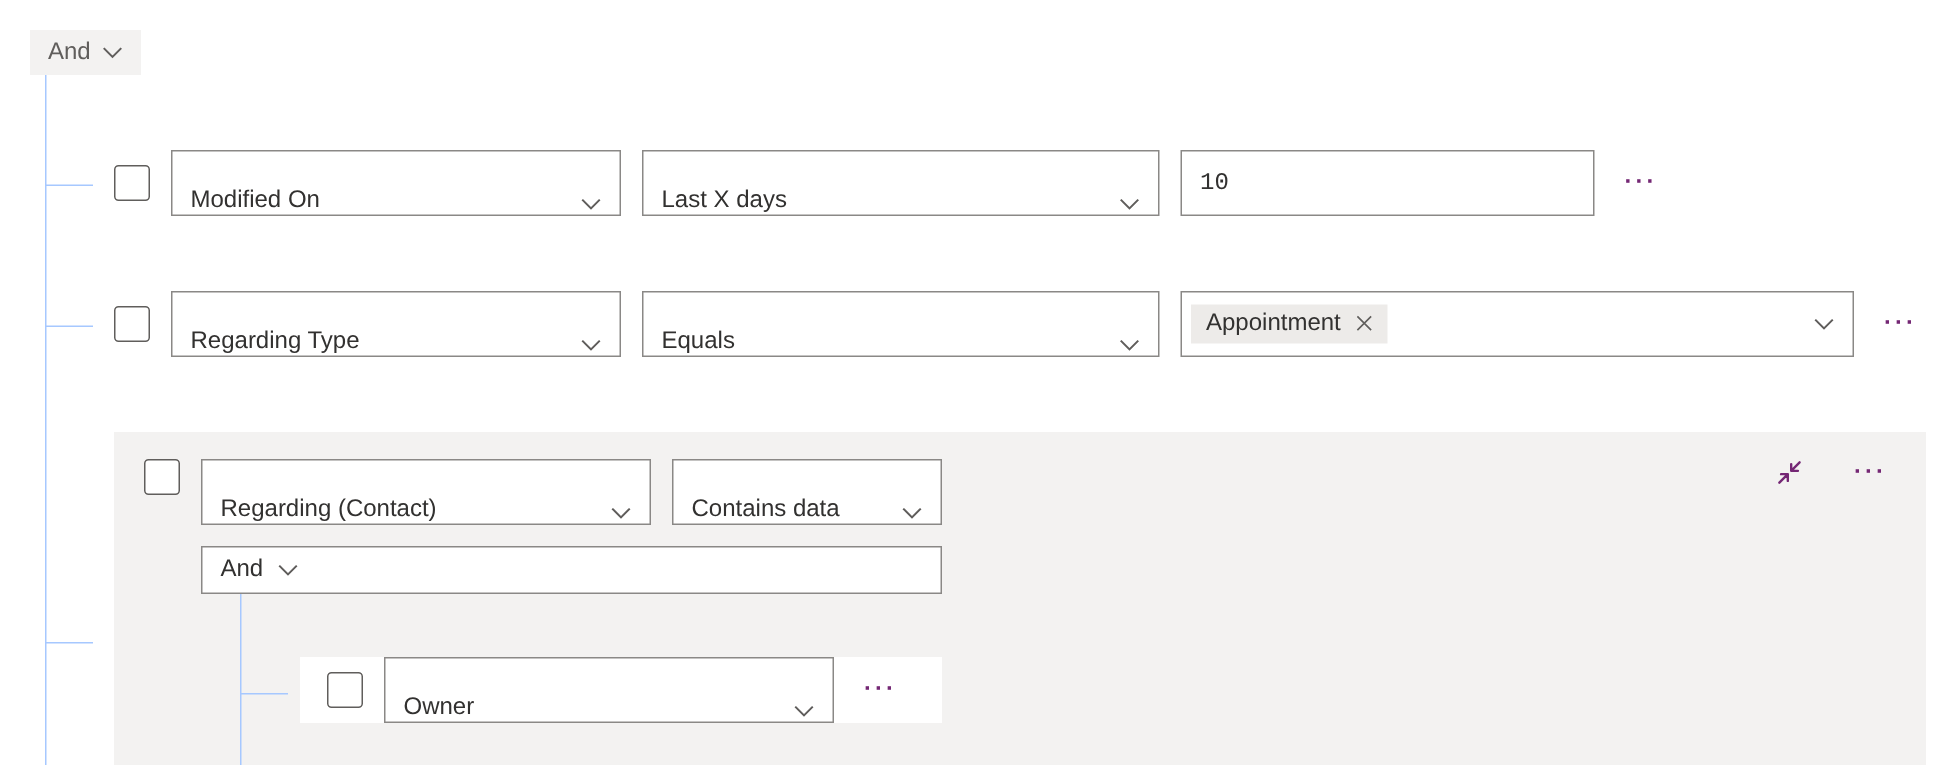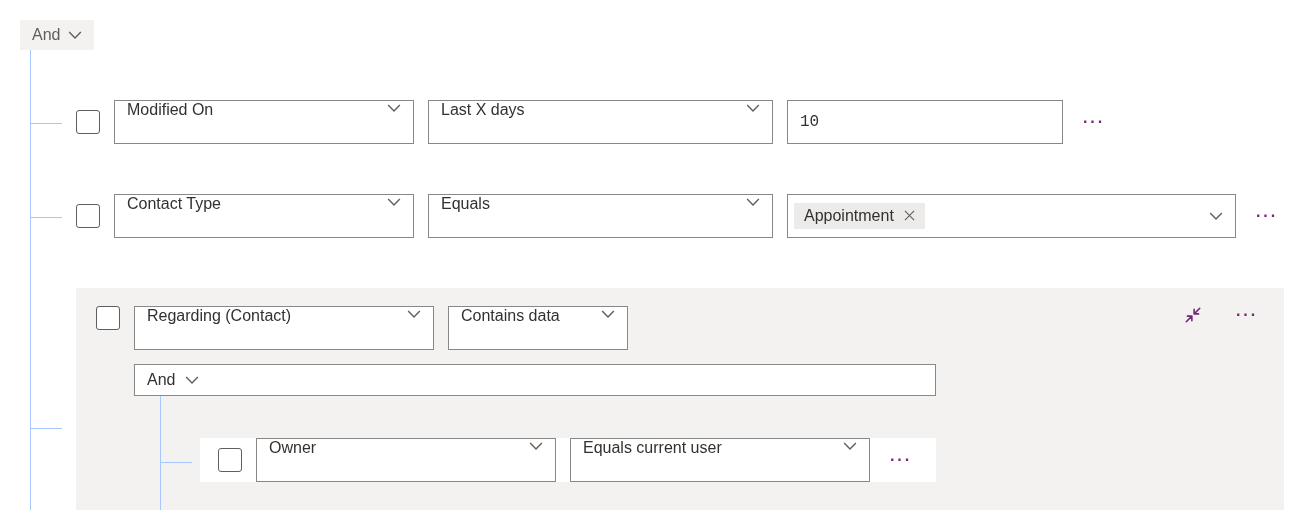--- a/index.html
+++ b/index.html
@@ -58,21 +58,21 @@
     height: 24px;
     border: 1.5px solid #605e5c;
     border-radius: 3px;
     background: #fff;
     flex: 0 0 auto;
     cursor: pointer;
   }
 
   .select {
     display: flex;
-    align-items: flex-start;
+    align-items: flex-end;
     justify-content: space-between;
     height: 44px;
     border: 1px solid #8a8886;
     background: #fff;
     padding: 0 12px;
     cursor: pointer;
     flex: 0 0 auto;
   }
   .select .label { color: #323130; }
   .chev {
@@ -247,21 +247,21 @@
         <input class="text-input w-val" value="10" style="">
         <span class="more">···</span>
       </div>
     </div>
 
     <div class="row-wrap">
       <div class="hline" style="top:73px"></div>
       <div class="row" style="margin-left:46px">
         <div class="checkbox"></div>
         <div class="select w-field">
-          <span class="label">Contact Type</span>
+          <span class="label">Regarding Type</span>
           <span class="chev">
             <svg viewBox="0 0 12 12">
                 <path d="M1 3.5 L6 8.5 L11 3.5" fill="none" stroke="#605e5c" stroke-width="1.2"></path>
               </svg>
           </span>
         </div>
         <div class="select w-op">
           <span class="label">Equals</span>
           <span class="chev">
             <svg viewBox="0 0 12 12">
@@ -330,28 +330,20 @@
                 <div class="sub-row">
                   <div class="checkbox"></div>
                   <div class="select w-field2">
                     <span class="label">Owner</span>
                     <span class="chev">
                       <svg viewBox="0 0 12 12">
                           <path d="M1 3.5 L6 8.5 L11 3.5" fill="none" stroke="#605e5c" stroke-width="1.2"></path>
                         </svg>
                     </span>
                   </div>
-                  <div class="select w-op2">
-                    <span class="label">Equals current user</span>
-                    <span class="chev">
-                      <svg viewBox="0 0 12 12">
-                          <path d="M1 3.5 L6 8.5 L11 3.5" fill="none" stroke="#605e5c" stroke-width="1.2"></path>
-                        </svg>
-                    </span>
-                  </div>
                   <span class="more">···</span>
                 </div>
               </div>
             </div>
           </div>
 
           <div class="group-head-right">
             <span class="collapse-icon">
               <svg viewBox="0 0 16 16">
                 <path d="M9 7 L14 2 M9 7 L9 3 M9 7 L13 7" fill="none" stroke="#742774" stroke-width="1.4" stroke-linecap="round"></path>

